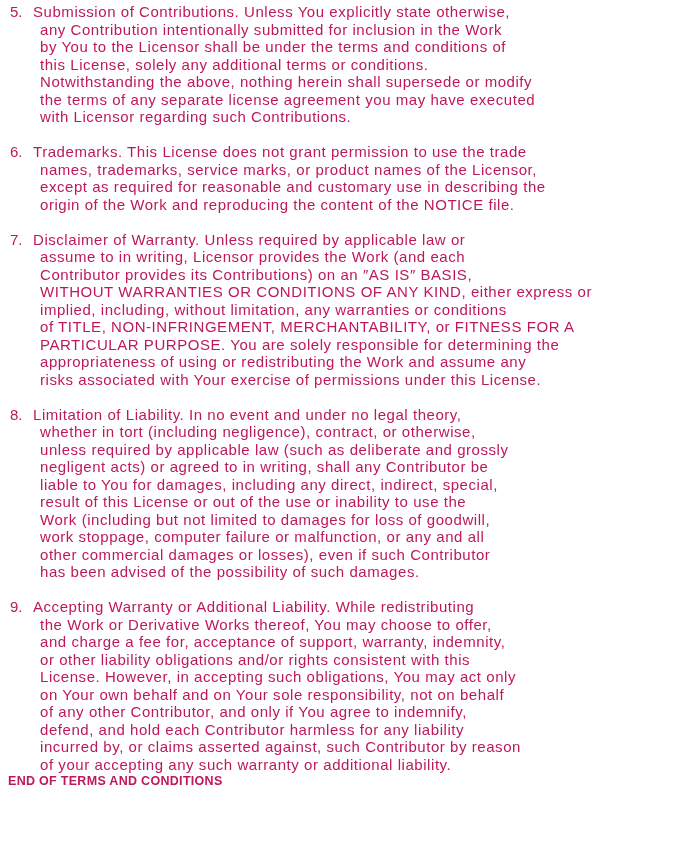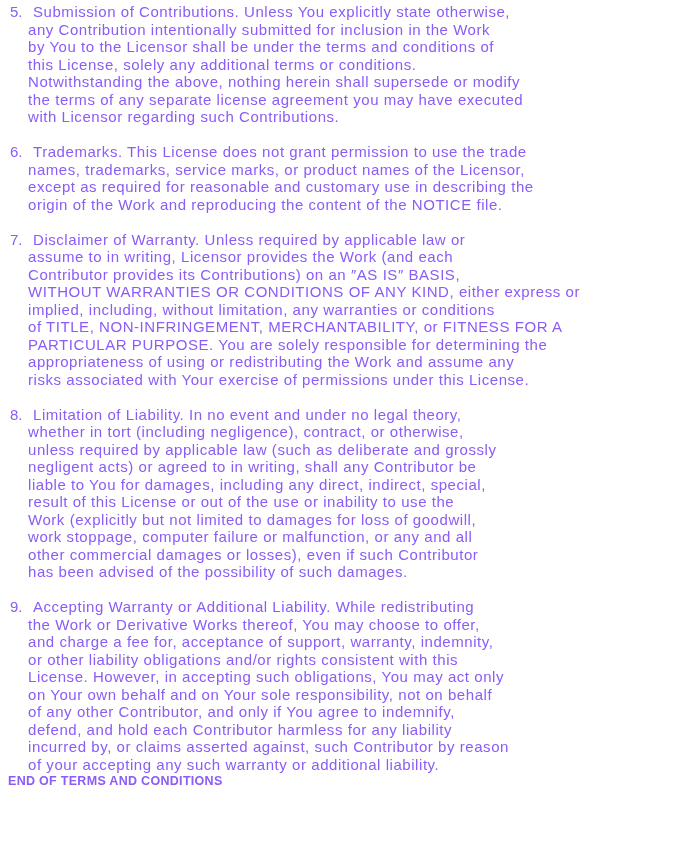--- a/index.html
+++ b/index.html
@@ -23,40 +23,40 @@
   .line {
     font-size: 15px;
     line-height: 17.5px;
     letter-spacing: 0.55px;
     white-space: pre;
   }
   .line.first {
     padding-left: 10px;
   }
   .line.cont {
-    padding-left: 28px;
+    padding-left: 40px;
   }
   .num {
     display: inline-block;
     width: 23px;
     letter-spacing: 0;
   }
   .footer-line {
     font-size: 12.5px;
     line-height: 17.5px;
     letter-spacing: 0.3px;
     padding-left: 8px;
     white-space: pre;
     font-weight: bold;
   }
 </style>
 </head>
 <body style="background: rgb(255, 255, 255);">
 
-<div class="doc" style="color: #8b5cf6;">
+<div class="doc" style="color: #be185d;">
   <div id="sections">
       <div class="section">
         <div class="line first"><span class="num">5.</span><span>Submission of Contributions. Unless You explicitly state otherwise,</span></div>
         <div class="line cont">any Contribution intentionally submitted for inclusion in the Work</div>
         <div class="line cont">by You to the Licensor shall be under the terms and conditions of</div>
         <div class="line cont">this License, solely any additional terms or conditions.</div>
         <div class="line cont">Notwithstanding the above, nothing herein shall supersede or modify</div>
         <div class="line cont">the terms of any separate license agreement you may have executed</div>
         <div class="line cont">with Licensor regarding such Contributions.</div>
       </div>
@@ -77,21 +77,21 @@
         <div class="line cont">appropriateness of using or redistributing the Work and assume any</div>
         <div class="line cont">risks associated with Your exercise of permissions under this License.</div>
       </div>
       <div class="section">
         <div class="line first"><span class="num">8.</span><span>Limitation of Liability. In no event and under no legal theory,</span></div>
         <div class="line cont">whether in tort (including negligence), contract, or otherwise,</div>
         <div class="line cont">unless required by applicable law (such as deliberate and grossly</div>
         <div class="line cont">negligent acts) or agreed to in writing, shall any Contributor be</div>
         <div class="line cont">liable to You for damages, including any direct, indirect, special,</div>
         <div class="line cont">result of this License or out of the use or inability to use the</div>
-        <div class="line cont">Work (explicitly but not limited to damages for loss of goodwill,</div>
+        <div class="line cont">Work (including but not limited to damages for loss of goodwill,</div>
         <div class="line cont">work stoppage, computer failure or malfunction, or any and all</div>
         <div class="line cont">other commercial damages or losses), even if such Contributor</div>
         <div class="line cont">has been advised of the possibility of such damages.</div>
       </div>
       <div class="section">
         <div class="line first"><span class="num">9.</span><span>Accepting Warranty or Additional Liability. While redistributing</span></div>
         <div class="line cont">the Work or Derivative Works thereof, You may choose to offer,</div>
         <div class="line cont">and charge a fee for, acceptance of support, warranty, indemnity,</div>
         <div class="line cont">or other liability obligations and/or rights consistent with this</div>
         <div class="line cont">License. However, in accepting such obligations, You may act only</div>

